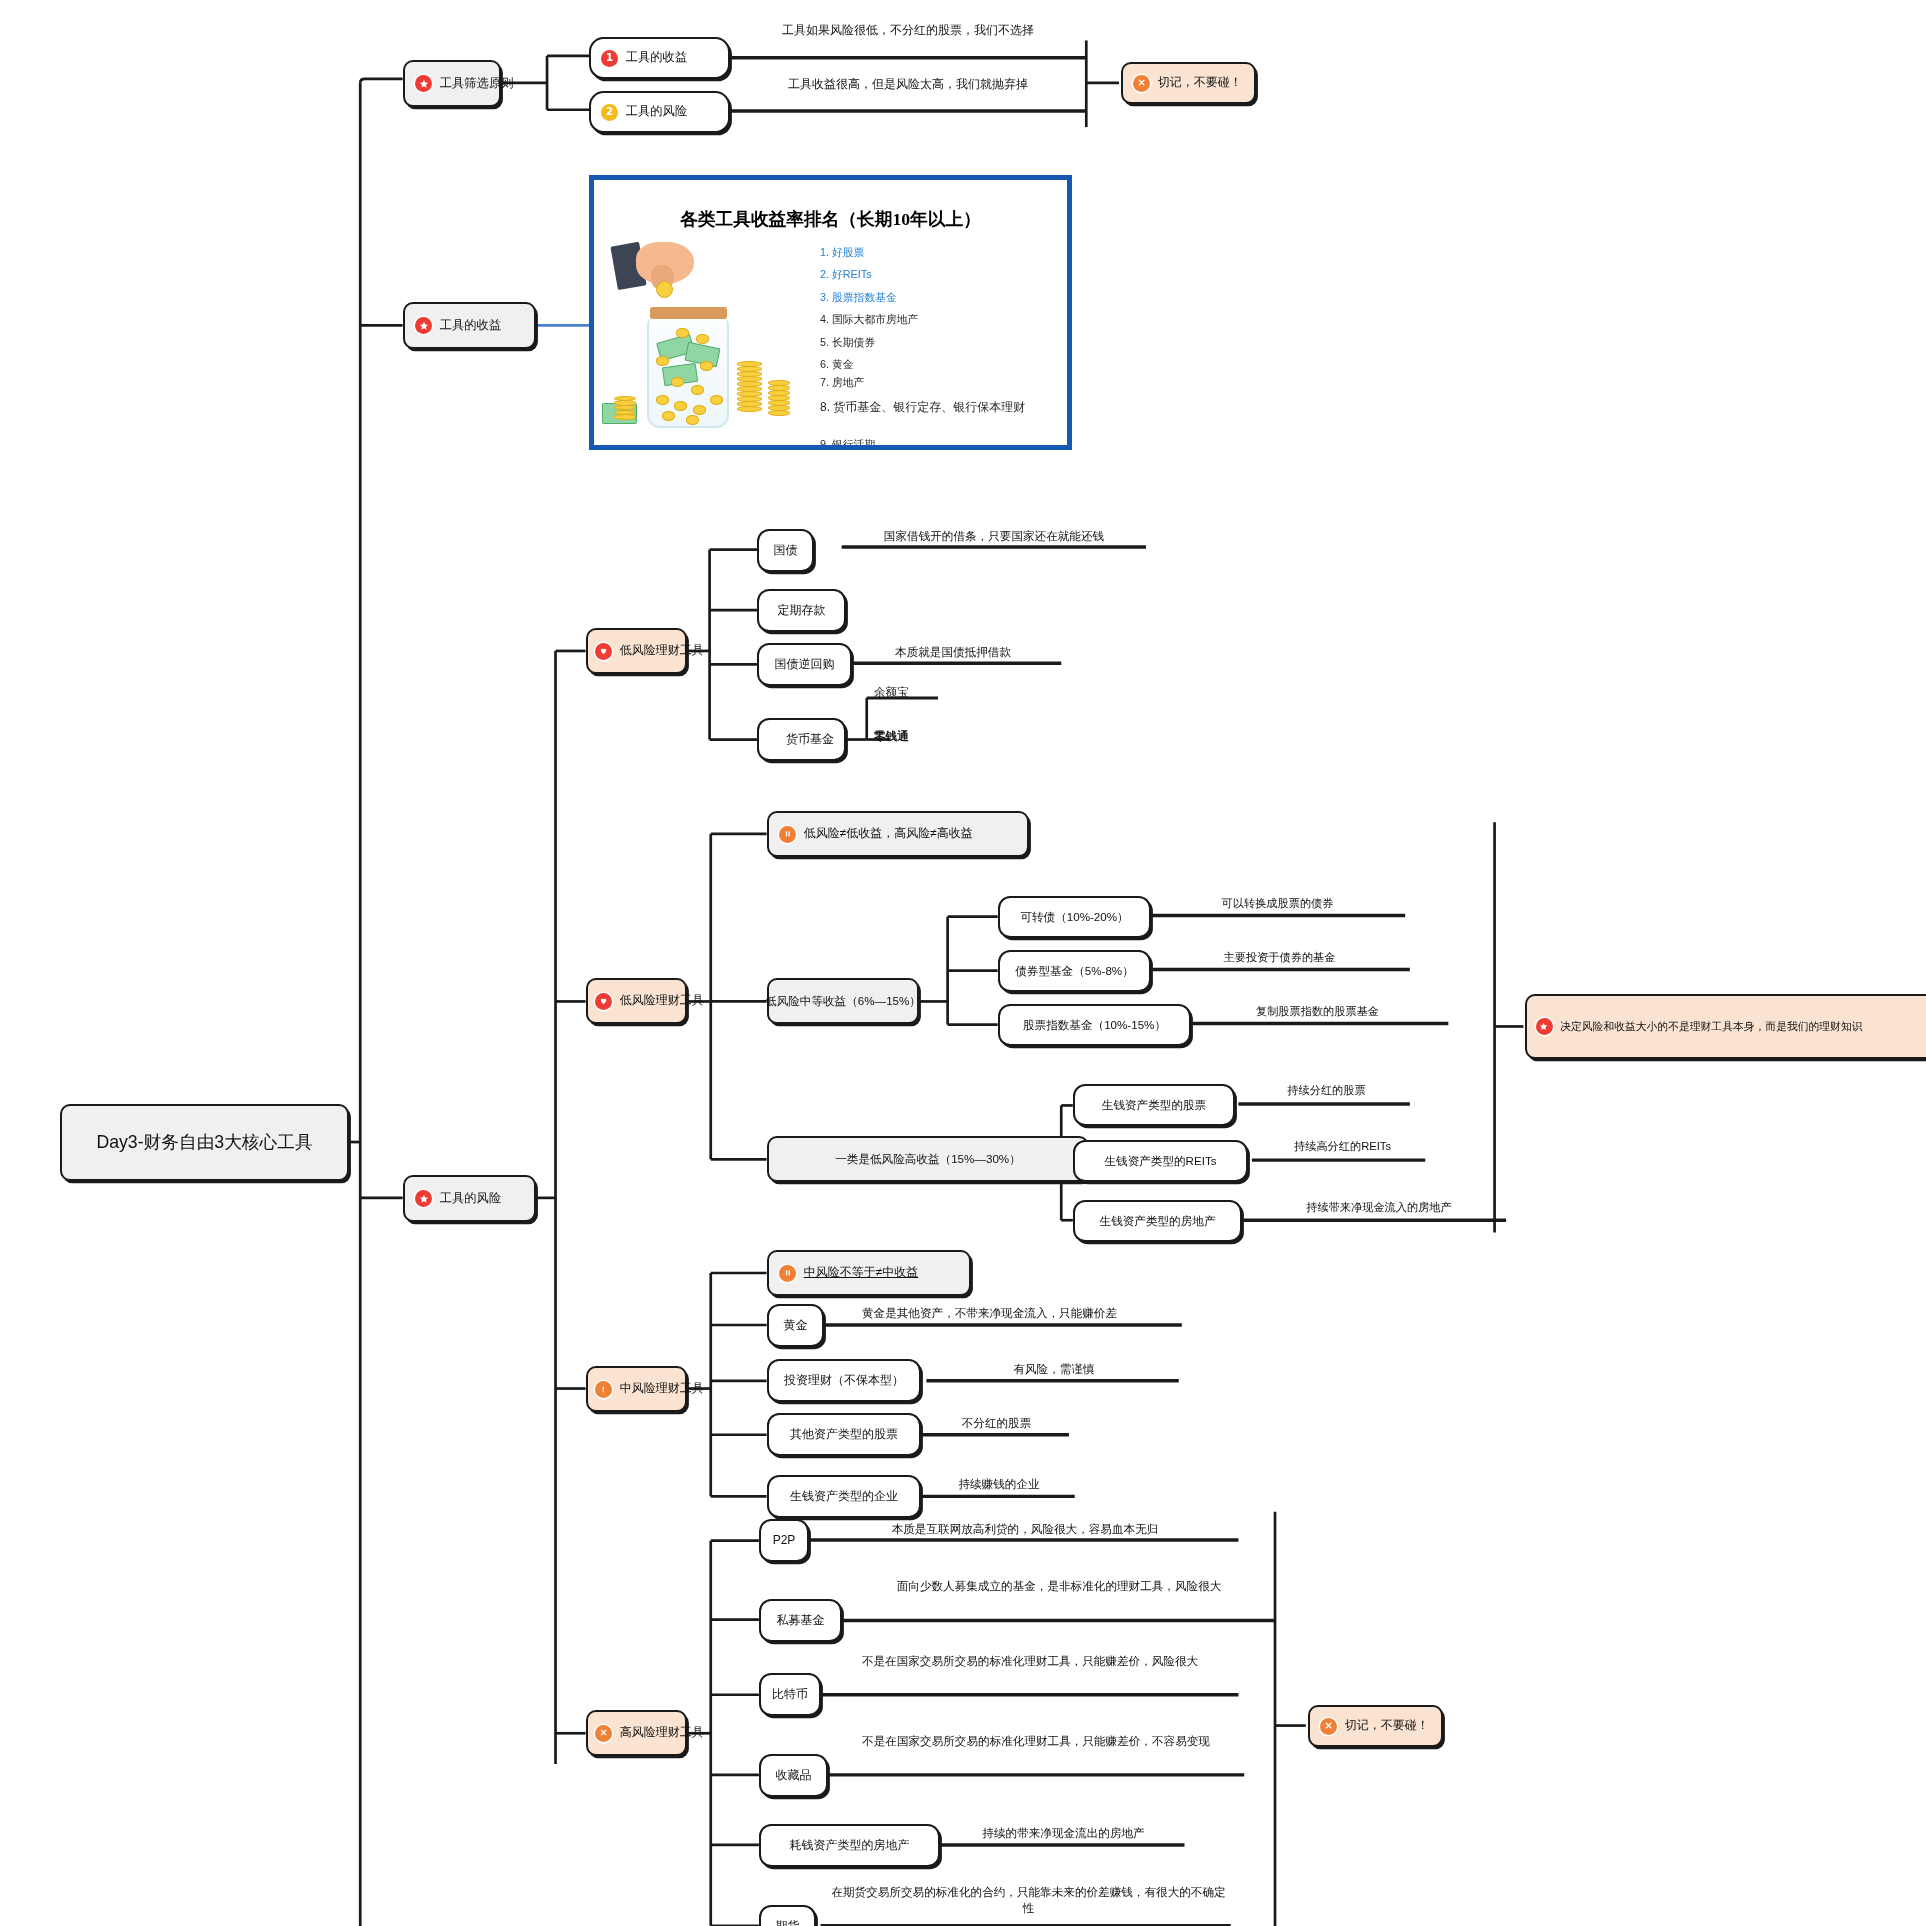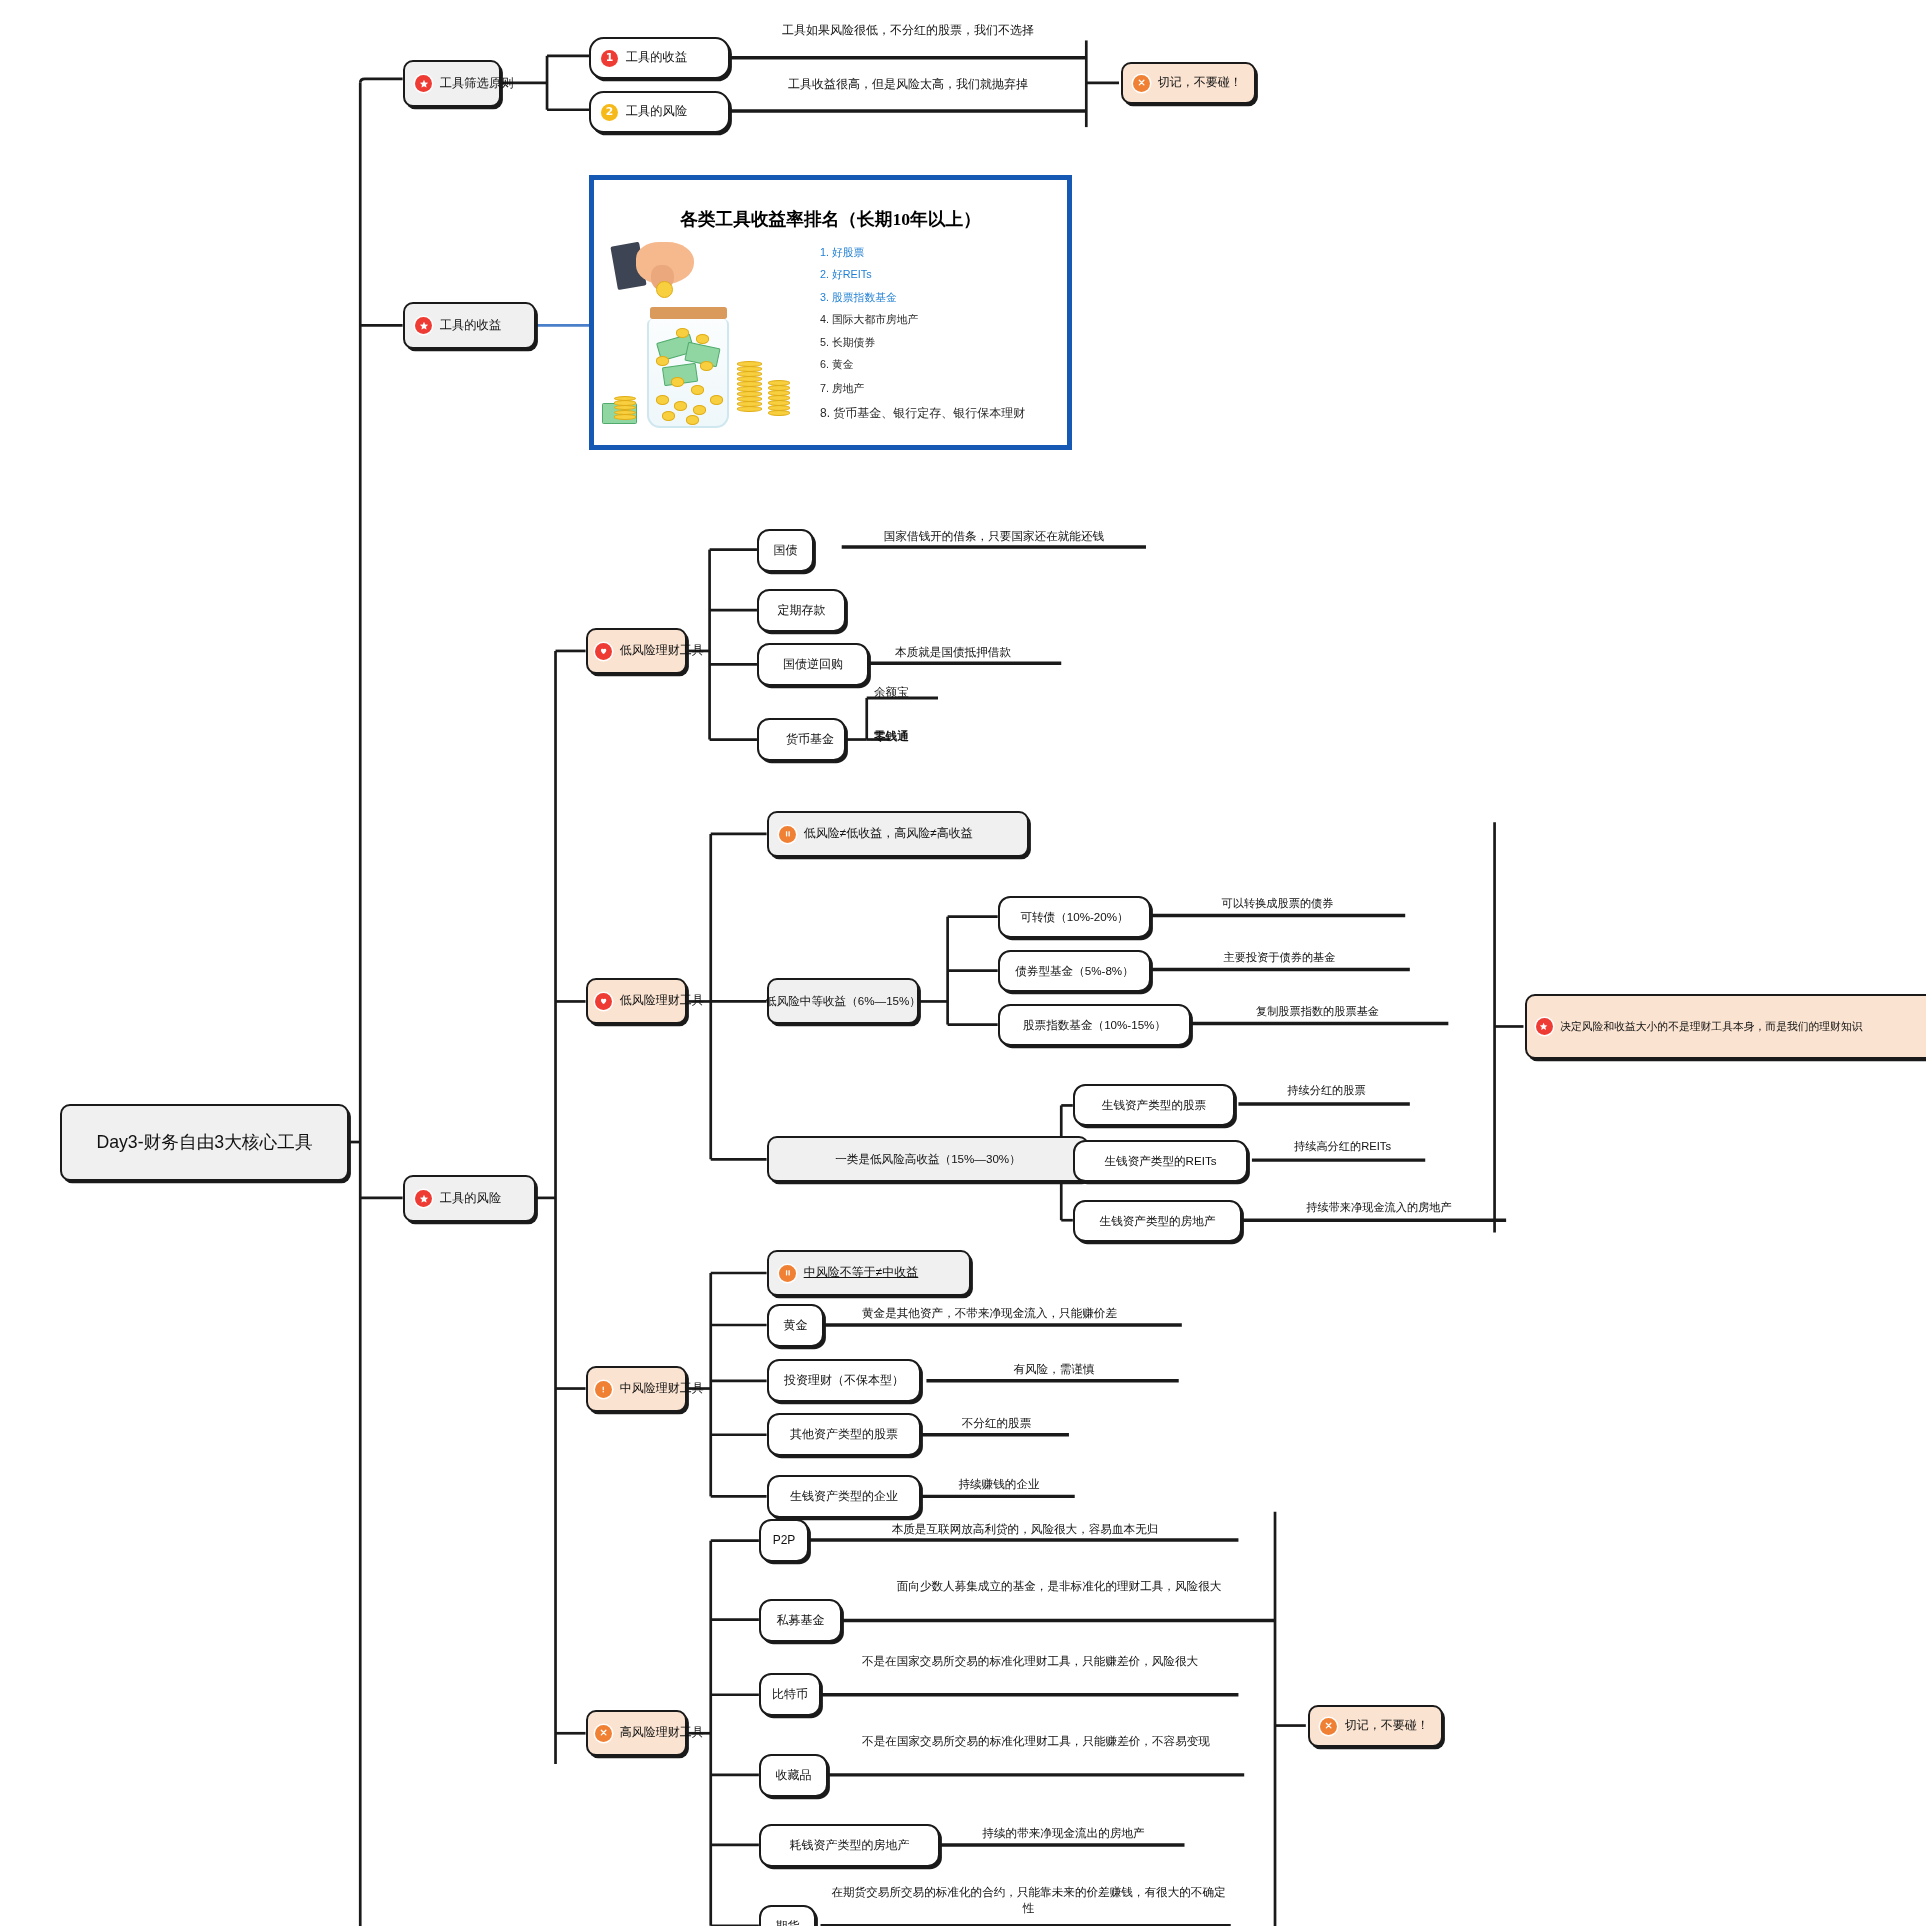--- a/index.html
+++ b/index.html
@@ -322,21 +322,21 @@
           <i style="width:22.3px;height:5.8px;"></i>
         </div>
       </div>
 
       <ul class="rank-list" style="margin-left:10px; margin-top:3.9px;">
         <li class="hl" style="font-size:10.8px; margin-bottom:8.5px;"><span>1.</span> <span>好股票</span></li>
         <li class="hl" style="font-size:10.8px; margin-bottom:8.5px;"><span>2.</span> <span>好REITs</span></li>
         <li class="hl" style="font-size:10.8px; margin-bottom:8.5px;"><span>3.</span> <span>股票指数基金</span></li>
         <li style="font-size:10.8px; margin-bottom:8.5px;"><span>4.</span> <span>国际大都市房地产</span></li>
         <li style="font-size:10.8px; margin-bottom:8.5px;"><span>5.</span> <span>长期债券</span></li>
-        <li style="font-size:10.8px; margin-bottom:10px;"><span>6.</span> <span>黄金</span></li>
+        <li style="font-size:10.8px; margin-bottom:4px;"><span>6.</span> <span>黄金</span></li>
         <li style="font-size:10.8px; margin-bottom:8.5px;"><span>7.</span> <span>房地产</span></li>
         <li style="font-size:12px; margin-bottom:22px;"><span>8.</span> <span>货币基金、银行定存、银行保本理财</span></li>
         <li style="font-size:10.8px;"><span>9.</span> <span>银行活期</span></li>
       </ul>
     </div>
   </div>
 
   <div class="node tan" style="left:586px; top:628px; width:101px; height:46px; font-size:12px; padding:3.9px 7px;">
     <span class="badge red">
       <svg width="9.2" height="9.2" viewBox="0 0 24 24" fill="#fff">
@@ -348,21 +348,21 @@
 
   <div class="node plain" style="left:757px; top:529px; width:57px; height:43px; justify-content:center; font-size:12px; border-radius:12.3px;">
     <span class="label">国债</span>
   </div>
   <div class="ftext c" style="left:844px; top:528px; width:300px; font-size:11.6px;">国家借钱开的借条，只要国家还在就能还钱</div>
 
   <div class="node plain" style="left:757px; top:589px; width:89px; height:43px; justify-content:center; font-size:12px; border-radius:12.3px;">
     <span class="label">定期存款</span>
   </div>
 
-  <div class="node plain" style="left:757px; top:643px; width:112px; height:43px; justify-content:center; font-size:12px; border-radius:12.3px;">
+  <div class="node plain" style="left:757px; top:643px; width:95px; height:43px; justify-content:center; font-size:12px; border-radius:12.3px;">
     <span class="label">国债逆回购</span>
   </div>
   <div class="ftext c" style="left:844px; top:644px; width:218px; font-size:11.6px;">本质就是国债抵押借款</div>
 
   <div class="node plain" style="left:757px; top:718px; width:89px; height:43px; justify-content:flex-end; font-size:12px; border-radius:12.3px;">
     <span class="label">货币基金</span>
   </div>
   <div class="ftext" style="left:874px; top:684px; font-size:11.6px;">余额宝</div>
   <div class="ftext" style="left:874px; top:728px; font-size:11.6px;font-weight:bold;">零钱通</div>
 

